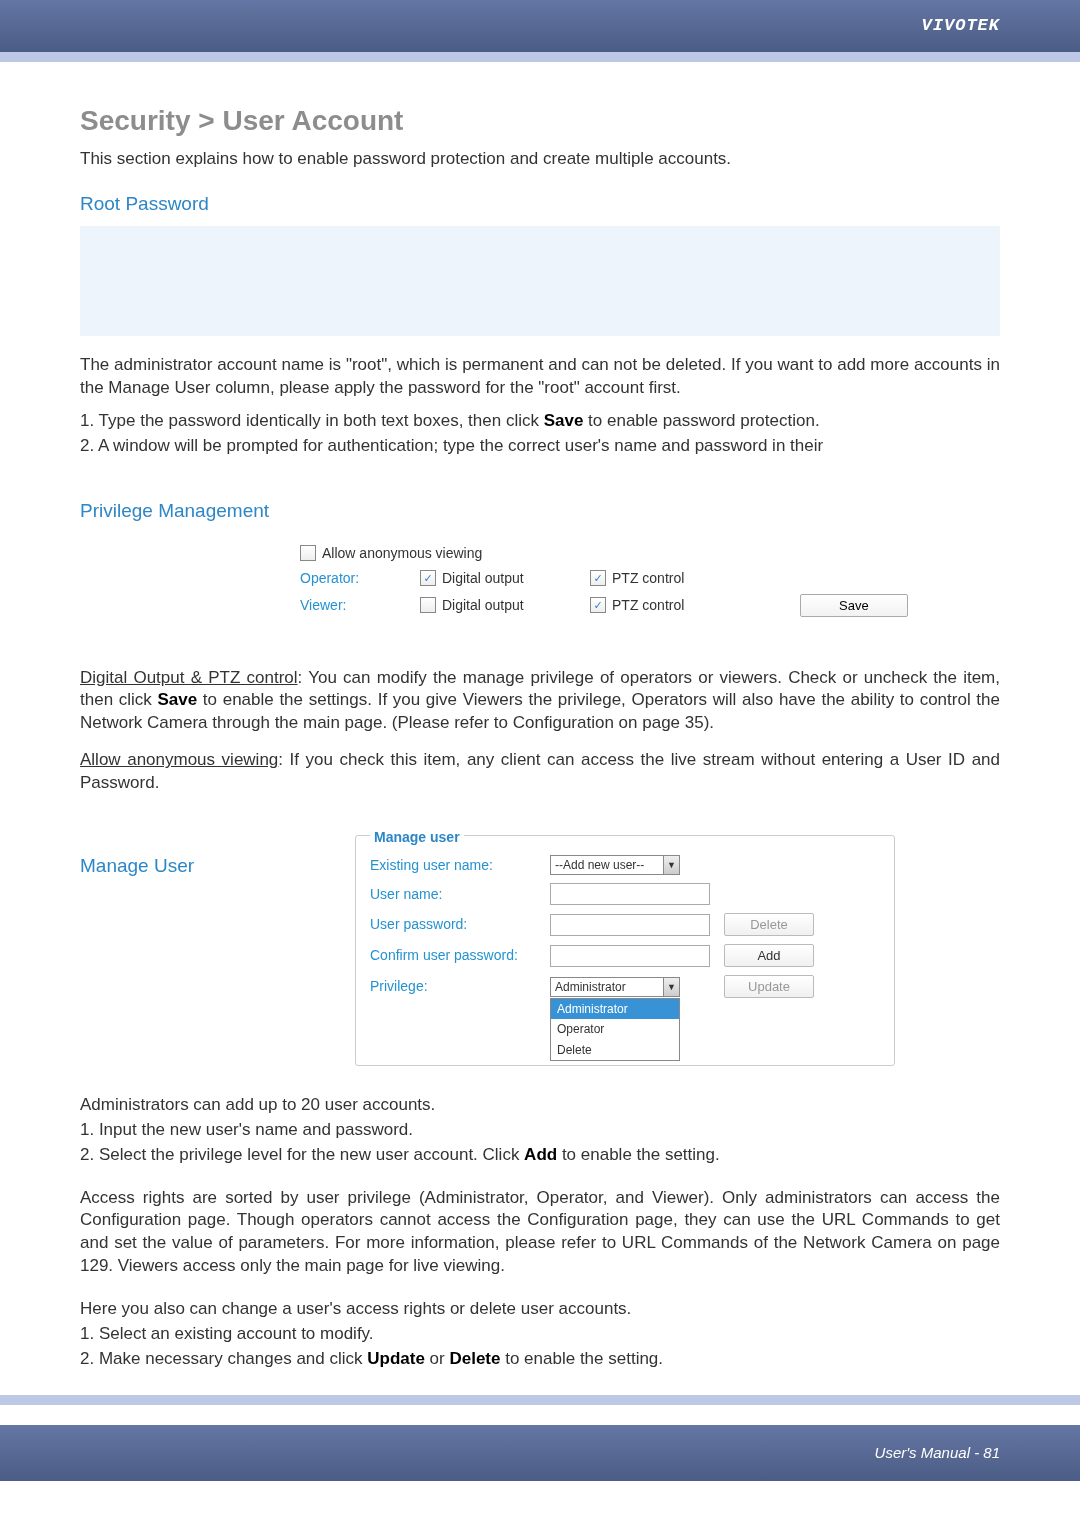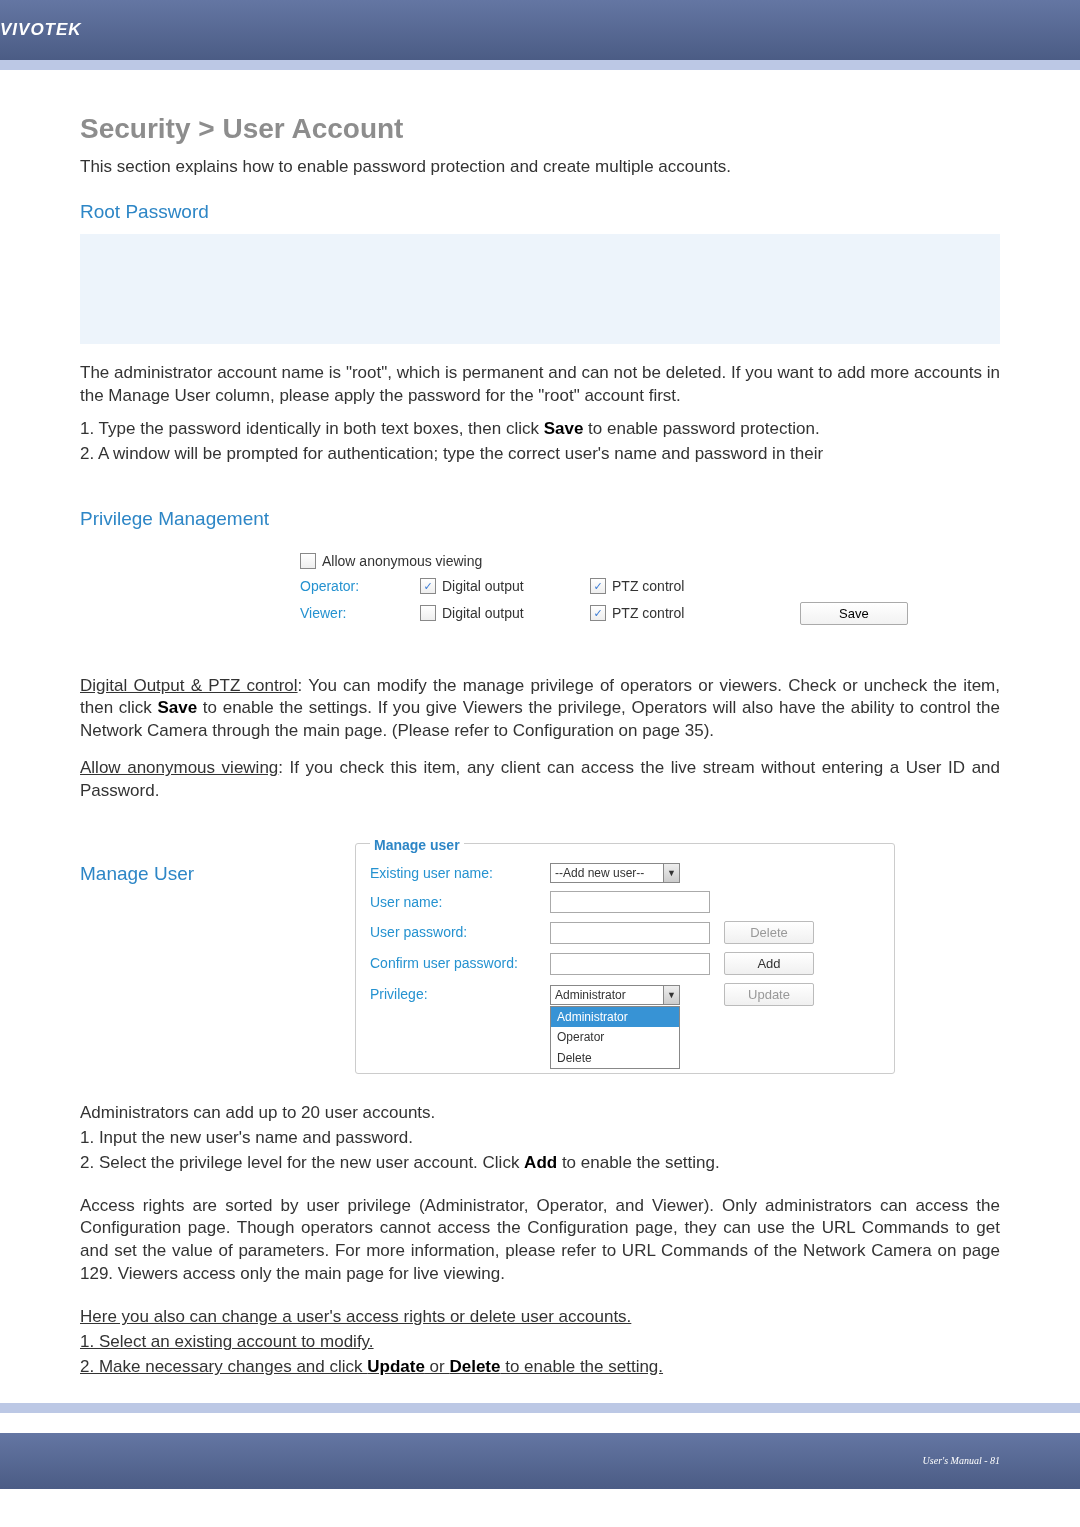--- a/index.html
+++ b/index.html
@@ -1,17 +1,17 @@
 <!DOCTYPE html>
 <html><head>
 <meta charset="utf-8">
 <style>
   * { margin: 0; padding: 0; box-sizing: border-box; }
   body { font-family: Arial, Helvetica, sans-serif; width: 1080px; margin: 0 auto; background: #fff; color: #333; font-size: 17px; line-height: 1.35; }
-  .page-header { height: 60px; background: linear-gradient(180deg, #6476a3 0%, #4b5c85 100%); display: flex; align-items: center; justify-content: flex-start; padding-right: 80px; }
+  .page-header { height: 52px; background: linear-gradient(180deg, #6476a3 0%, #4b5c85 100%); display: flex; align-items: center; justify-content: flex-end; padding-right: 80px; font-family: Liberation Mono, monospace; }
   .brand { color: #fff; font-style: italic; font-weight: bold; letter-spacing: 1px; }
   .header-band { height: 10px; background: #bcc8e5; }
   .content { padding: 40px 80px 0 80px; }
   h1.section-title { color: #8d8d8d; font-weight: bold; font-size: 28px; margin-bottom: 8px; }
   .intro { margin-bottom: 20px; }
   h2.subhead { color: #2d86c6; font-weight: normal; font-size: 19px; margin-bottom: 10px; }
   .root-box { background: #edf4fb; height: 110px; margin-bottom: 18px; }
   p.body { margin-bottom: 10px; text-align: justify; }
   .para-block { margin-bottom: 40px; }
   .inline-bold { font-weight: bold; color: #000; }
@@ -33,21 +33,21 @@
   .mf-input { border: 1px solid #aaa; height: 22px; width: 160px; background: #fff; padding: 0 4px; font-size: 13px; }
   .mf-select { border: 1px solid #888; height: 20px; width: 130px; background: #fff; font-size: 12px; padding-left: 4px; position: relative; display: flex; align-items: center; justify-content: space-between; }
   .mf-select .arw { background: linear-gradient(#eee,#ccc); border-left: 1px solid #888; width: 16px; height: 100%; display: flex; align-items: center; justify-content: center; font-size: 9px; }
   .mf-btn { border: 1px solid #bbb; background: linear-gradient(#fff,#f0f0f0); border-radius: 2px; color: #999; font-size: 13px; padding: 3px 0; width: 90px; margin-left: 14px; cursor: default; }
   .mf-btn.dark { color: #333; }
   .drop-list { border: 1px solid #888; width: 130px; font-size: 12px; position: relative; margin-left: 180px; margin-top: -8px; }
   .drop-list .opt { padding: 2px 6px; background: #fff; }
   .drop-list .opt.sel { background: #3793d5; color: #fff; }
   .page-footer { height: 56px; background: linear-gradient(180deg, #6476a3 0%, #4b5c85 100%); display: flex; align-items: center; justify-content: flex-end; padding-right: 80px; margin-top: 20px; }
   .footer-band { height: 10px; background: #bcc8e5; }
-  .foot-text { color: #fff; font-style: italic; font-size: 10px; font-family: Liberation Serif, serif; }
+  .foot-text { color: #fff; font-style: italic; font-size: 15px; }
   .list-line { margin-bottom: 2px; }
   .list-indent { padding-left: 18px; }
 </style>
 </head>
 <body>
 
 <div class="page-header">
   <span class="brand">VIVOTEK</span>
 </div>
 <div class="header-band"></div>
@@ -158,21 +158,21 @@
   <div class="para-block" style="margin-bottom:20px;">
     <div class="list-line">Administrators can add up to 20 user accounts.</div>
     <div class="list-line">1. Input the new user's name and password.</div>
     <div class="list-line">
       <span>2. Select the privilege level for the new user account. Click </span><span class="inline-bold">Add</span><span> to enable the setting.</span>
     </div>
   </div>
 
   <p class="body" style="margin-bottom:20px;">Access rights are sorted by user privilege (Administrator, Operator, and Viewer). Only administrators can access the Configuration page. Though operators cannot access the Configuration page, they can use the URL Commands to get and set the value of parameters. For more information, please refer to URL Commands of the Network Camera on page 129. Viewers access only the main page for live viewing.</p>
 
-  <div class="para-block" style="margin-bottom:24px;text-decoration:underline;">
+  <div class="para-block" style="margin-bottom:24px;">
     <div class="list-line">Here you also can change a user's access rights or delete user accounts.</div>
     <div class="list-line">1. Select an existing account to modify.</div>
     <div class="list-line">
       <span>2. Make necessary changes and click </span><span class="inline-bold">Update</span><span> or </span><span class="inline-bold">Delete</span><span> to enable the setting.</span>
     </div>
   </div>
 
 </div>
 
 <div class="footer-band"></div>

